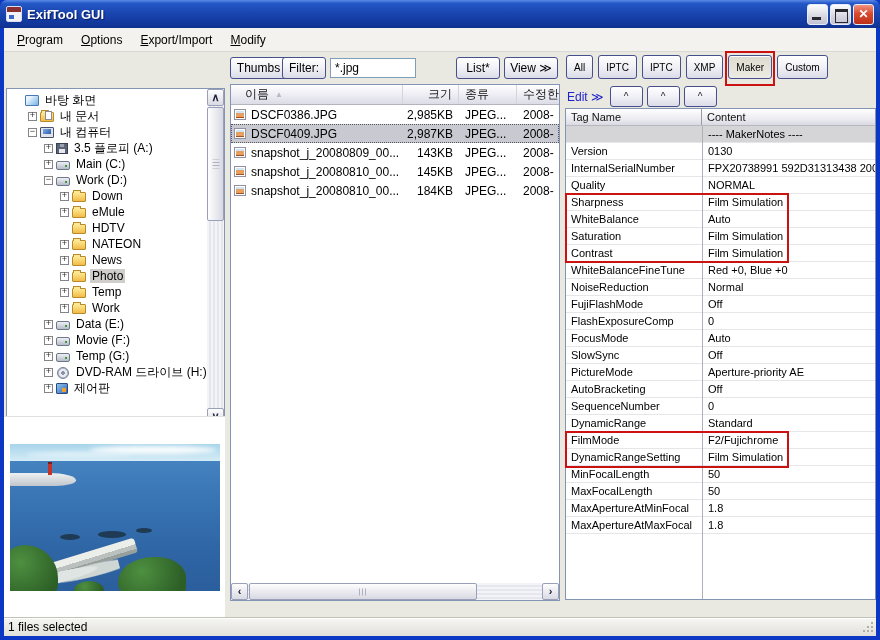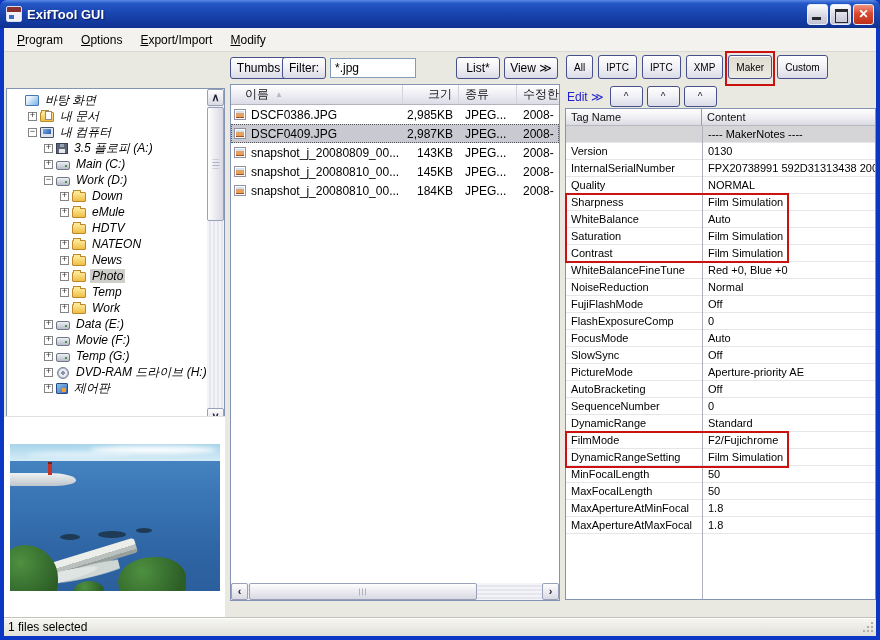--- a/index.html
+++ b/index.html
@@ -46,21 +46,21 @@
   .titem { height:16px; display:flex; align-items:center; font-size:12px; white-space:nowrap; }
   .titem[data-level="0"]{ padding-left:6px; } .titem[data-level="1"]{ padding-left:21px; }
   .titem[data-level="2"]{ padding-left:37px; } .titem[data-level="3"]{ padding-left:53px; }
   .exp { width:9px; height:9px; flex:none; border:1px solid #848484; background:#fff;
     display:inline-flex; align-items:center; justify-content:center;
     font-size:9px; line-height:1; color:#333; margin-right:3px; }
   .exp[data-exp="plus"]::before { content:"+"; margin-top:-1px; }
   .exp[data-exp="minus"]::before { content:"\2212"; margin-top:-1px; }
   .exp[data-exp="none"] { visibility:hidden; }
   .ticon { width:14px; height:12px; flex:none; margin-right:4px; position:relative; }
-  .tlabel { padding:0 2px;font-style:italic; }
+  .tlabel { padding:0 2px; }
   .tlabel[data-selected="true"] { background:#cfcecb; }
 
   [data-icon="folder-icon"], [data-icon="my-documents-icon"] { height:10px; margin-top:2px;
     background:linear-gradient(180deg,#fde894,#f2bc46); border:1px solid #b98a2c; border-radius:1px; }
   [data-icon="folder-icon"]::before, [data-icon="my-documents-icon"]::before { content:""; position:absolute;
     top:-3px; left:0; width:6px; height:2px; background:#fde894; border:1px solid #b98a2c; border-bottom:none; }
   [data-icon="my-documents-icon"]::after { content:""; position:absolute; right:1px; top:-2px;
     width:5px; height:7px; background:#fff; border:1px solid #8a8a9a; }
   [data-icon="drive-icon"] { height:9px; margin-top:2px;
     background:linear-gradient(180deg,#eef0f4,#b6bcc8); border:1px solid #6e7688; border-radius:2px; }

